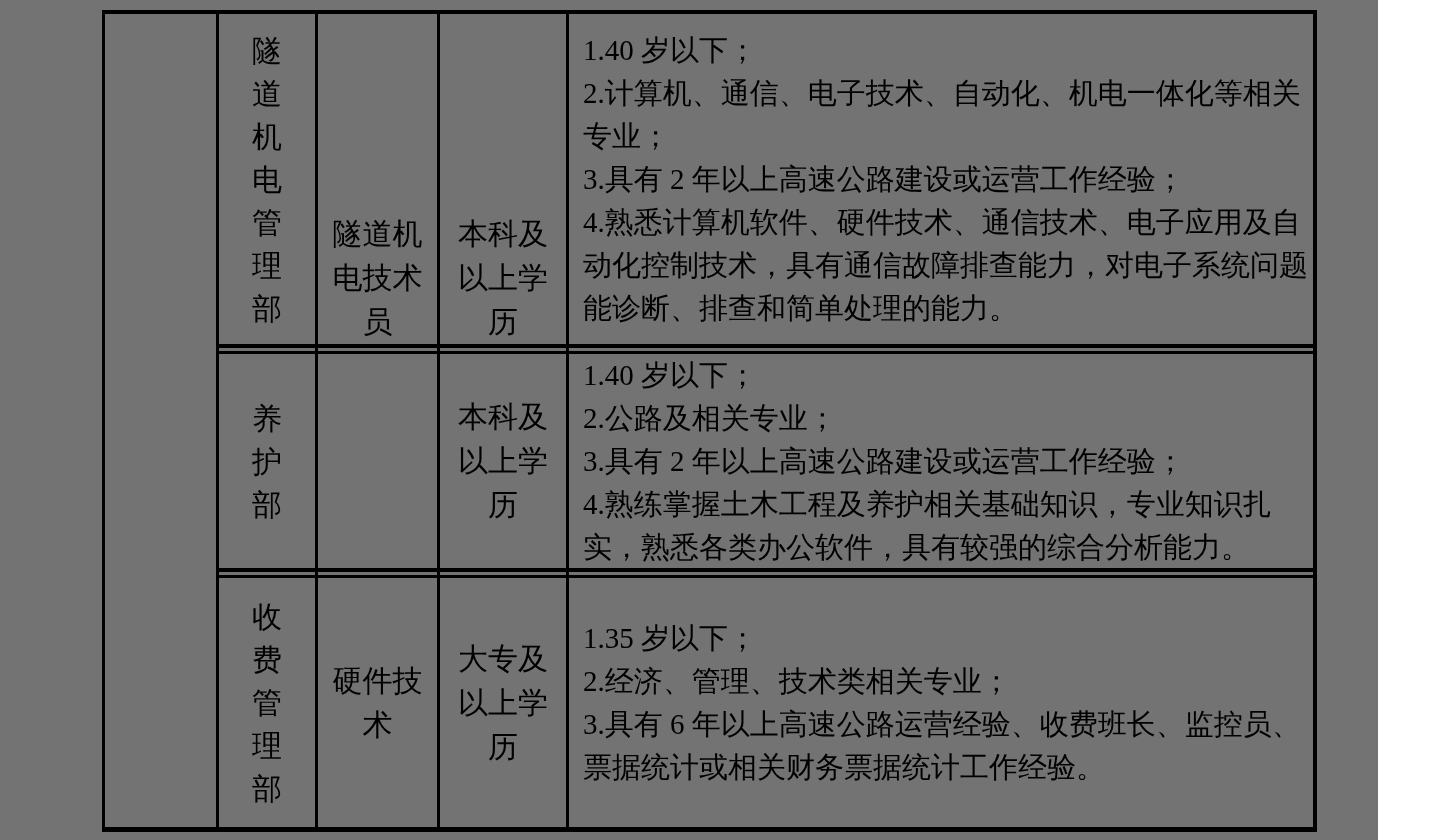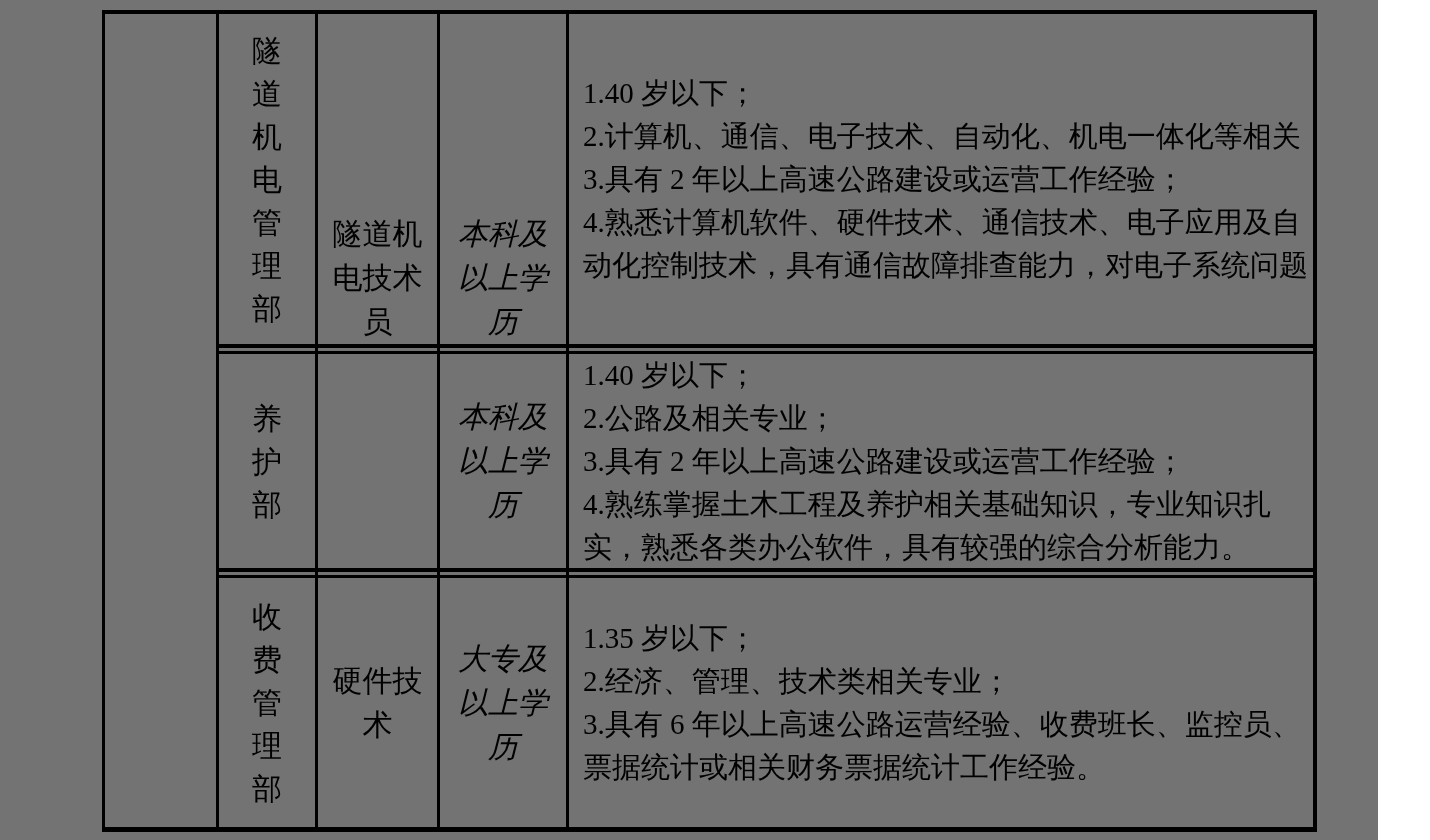--- a/index.html
+++ b/index.html
@@ -53,21 +53,21 @@
   }
   .req .rline { white-space: nowrap; }
 
   
   .row1 { top: 14px;  height: 330px; }
   .row2 { top: 354px; height: 214px; }
   .row3 { top: 578px; height: 249px; }
 
   .col-dept { left: 219px; width: 96px;  }
   .col-pos  { left: 318px; width: 119px; }
-  .col-edu  { left: 440px; width: 126px; font-style: italic; }
+  .col-edu  { left: 440px; width: 126px; }
   .col-req  { left: 569px; width: 744px; }
 </style>
 </head>
 <body>
 
 <div class="page">
 
   <div class="gline" style="left:102px; top:10px;  width:1215px; height:4px;"></div>
   <div class="gline" style="left:102px; top:827px; width:1215px; height:5px;"></div>
   <div class="gline" style="left:102px; top:10px;  width:3px; height:822px;"></div>
@@ -90,23 +90,25 @@
   </div>
   <div class="cell row1 col-pos pad-top">
     <div class="vert-3">隧道机电技术员</div>
   </div>
   <div class="cell row1 col-edu pad-top">
     <div class="vert-3">本科及以上学历</div>
   </div>
   <div class="cell req row1 col-req">
     <div class="rline">1.40 岁以下；</div>
     <div class="rline">2.计算机、通信、电子技术、自动化、机电一体化等相关</div>
+    <div class="rline">专业；</div>
     <div class="rline">3.具有 2 年以上高速公路建设或运营工作经验；</div>
     <div class="rline">4.熟悉计算机软件、硬件技术、通信技术、电子应用及自</div>
     <div class="rline">动化控制技术，具有通信故障排查能力，对电子系统问题</div>
+    <div class="rline">能诊断、排查和简单处理的能力。</div>
   </div>
 
   <div class="cell row2 col-dept">
     <div class="vert-1">养护部</div>
   </div>
   <div class="cell row2 col-edu">
     <div class="vert-3">本科及以上学历</div>
   </div>
   <div class="cell req row2 col-req">
     <div class="rline">1.40 岁以下；</div>

